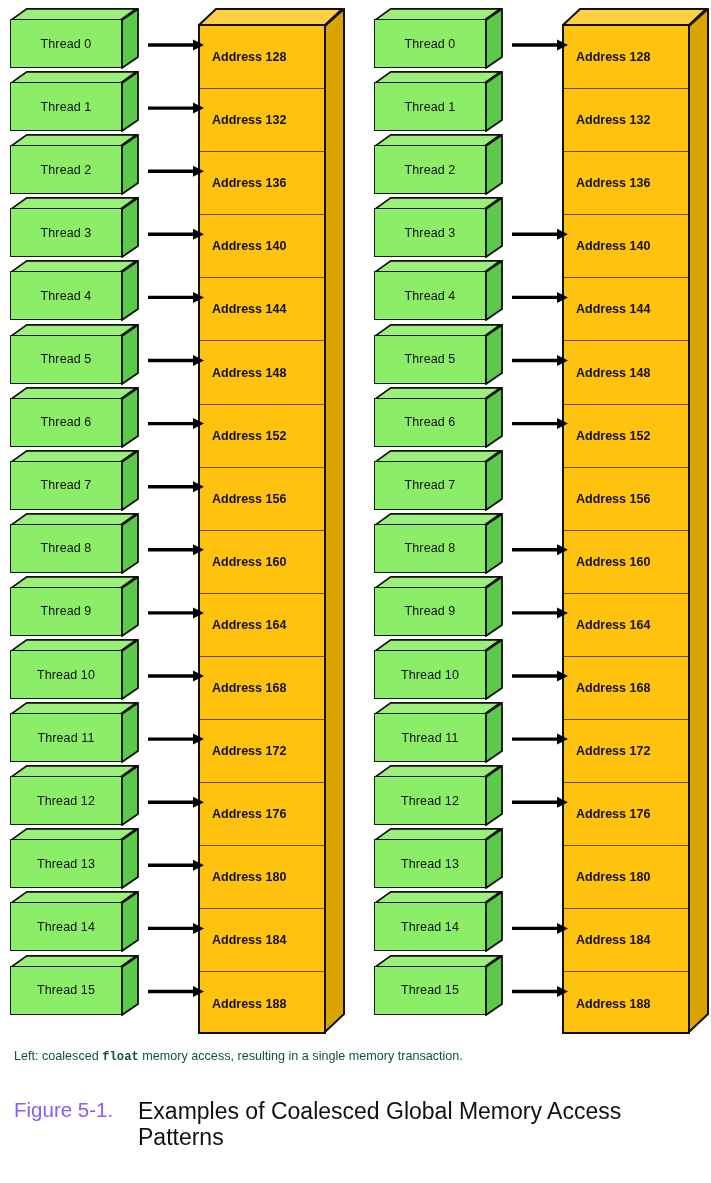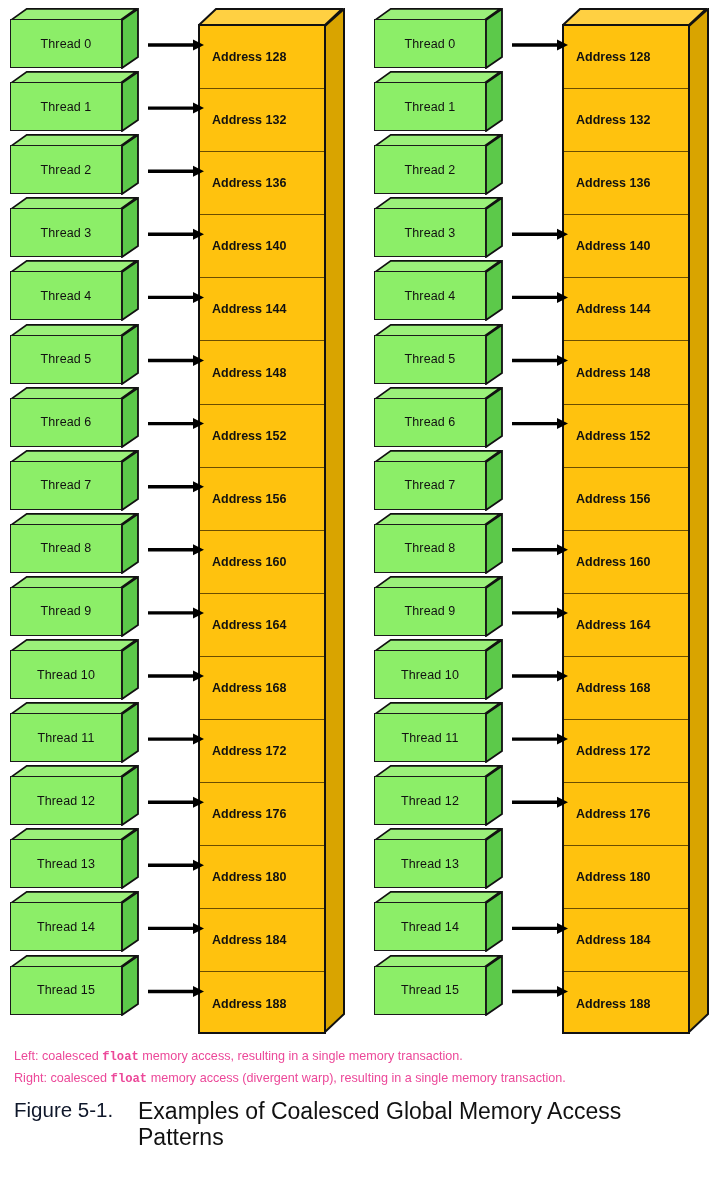--- a/index.html
+++ b/index.html
@@ -141,21 +141,21 @@
   
   #captions {
     position: absolute;
     left: 0;
     top: 1046px;
     width: 711px;
   }
   .cap-line {
     font-family: "Liberation Sans", sans-serif;
     font-size: 12.6px;
-    color: #ec4899;
+    color: #14532d;
     padding: 0 0 0 14px;
     line-height: 21px;
     white-space: nowrap;
   }
   .cap-line .mono {
     font-family: "Liberation Mono", monospace;
     font-weight: bold;
     font-size: 12.2px;
   }
 
@@ -163,21 +163,21 @@
     position: absolute;
     left: 14px;
     top: 1098px;
     width: 690px;
     display: flex;
     align-items: flex-start;
   }
   #fig-title .fig-num {
     font-family: "Liberation Sans", sans-serif;
     font-size: 20.5px;
-    color: #0f172a;
+    color: #8b5cf6;
     width: 124px;
     flex: 0 0 124px;
   }
   #fig-title .fig-text {
     font-family: "Liberation Sans", sans-serif;
     font-size: 23px;
     color: #111111;
     line-height: 26px;
     max-width: 500px;
   }
@@ -780,21 +780,18 @@
         </g>
       </svg>
   </div>
 
 </div>
 
 <div id="captions">
   <div class="cap-line">
     <span>Left: coalesced </span><span class="mono">float</span><span> memory access, resulting in a single memory transaction.</span>
   </div>
-  <div class="cap-line">
-    <span>Right: coalesced </span><span class="mono">float</span><span> memory access (divergent warp), resulting in a single memory transaction.</span>
-  </div>
 </div>
 
 <div id="fig-title">
   <div class="fig-num">Figure 5-1.</div>
   <div class="fig-text">Examples of Coalesced Global Memory Access Patterns</div>
 </div>
 
 </body></html>

